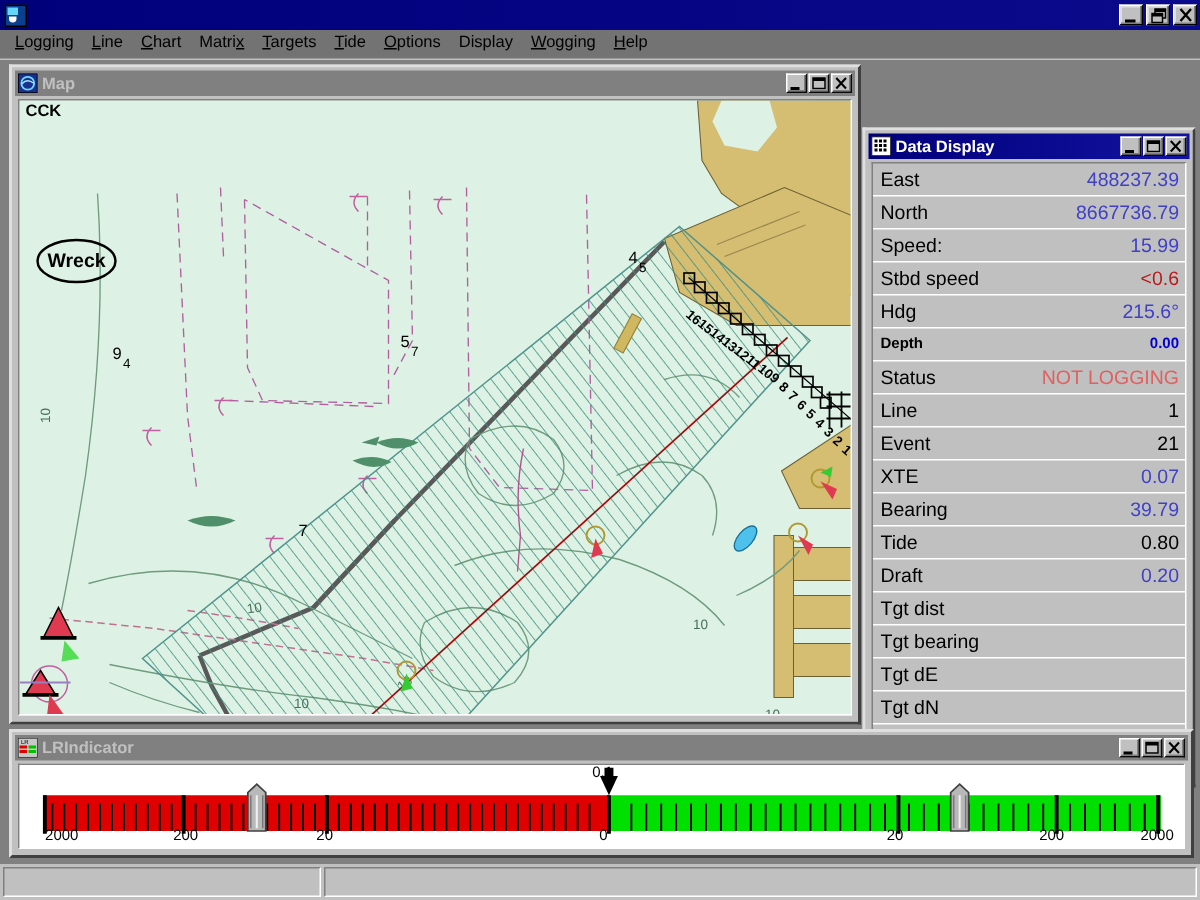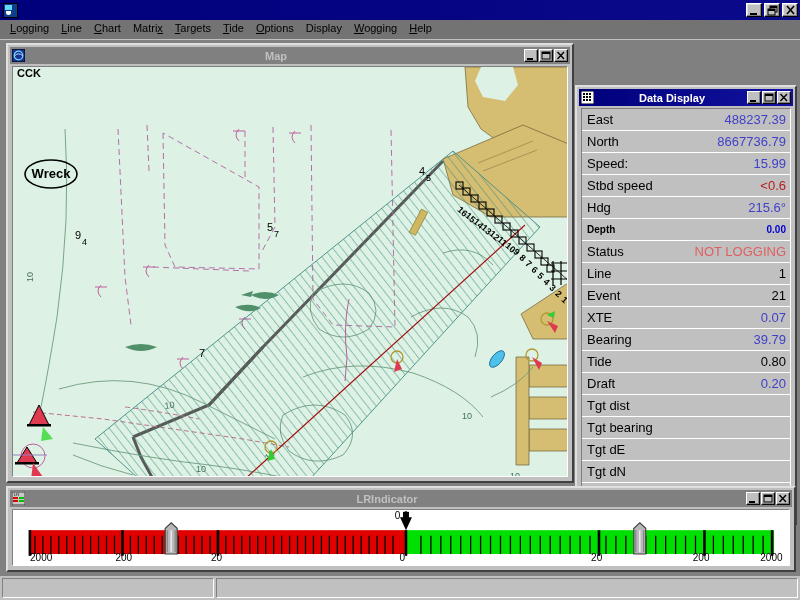--- a/index.html
+++ b/index.html
@@ -62,21 +62,21 @@
     border-top:2px solid #dfdfdf;border-left:2px solid #dfdfdf;
     border-right:2px solid #404040;border-bottom:2px solid #404040;
     box-sizing:border-box;
   }
   .win-inner-border{position:absolute;inset:0;border:1px solid #c0c0c0;pointer-events:none;}
   .win-title{
     height:17px;display:flex;align-items:center;padding:0 2px 0 2px;margin:2px 2px 0 2px;
   }
   .win-title.active{background:linear-gradient(to right,#00007b,#1212a0);}
   .win-title.inactive{background:#808080;}
-  .win-title .wt-text{flex:1;font-size:11px;font-weight:bold;padding-left:3px;text-align:center;}
+  .win-title .wt-text{flex:1;font-size:11px;font-weight:bold;padding-left:3px;}
   .win-title.active .wt-text{color:#fff;}
   .win-title.inactive .wt-text{color:#c0c0c0;}
   .wt-icon{width:13px;height:13px;flex:0 0 13px;position:relative;}
   .wt-buttons{display:flex;gap:1px;}
   .wt-btn{
     width:14px;height:13px;background:#c0c0c0;position:relative;box-sizing:border-box;
     border-top:1px solid #fff;border-left:1px solid #fff;
     border-right:1px solid #0a0a0a;border-bottom:1px solid #0a0a0a;
     box-shadow:inset -1px -1px 0 #808080;
   }

